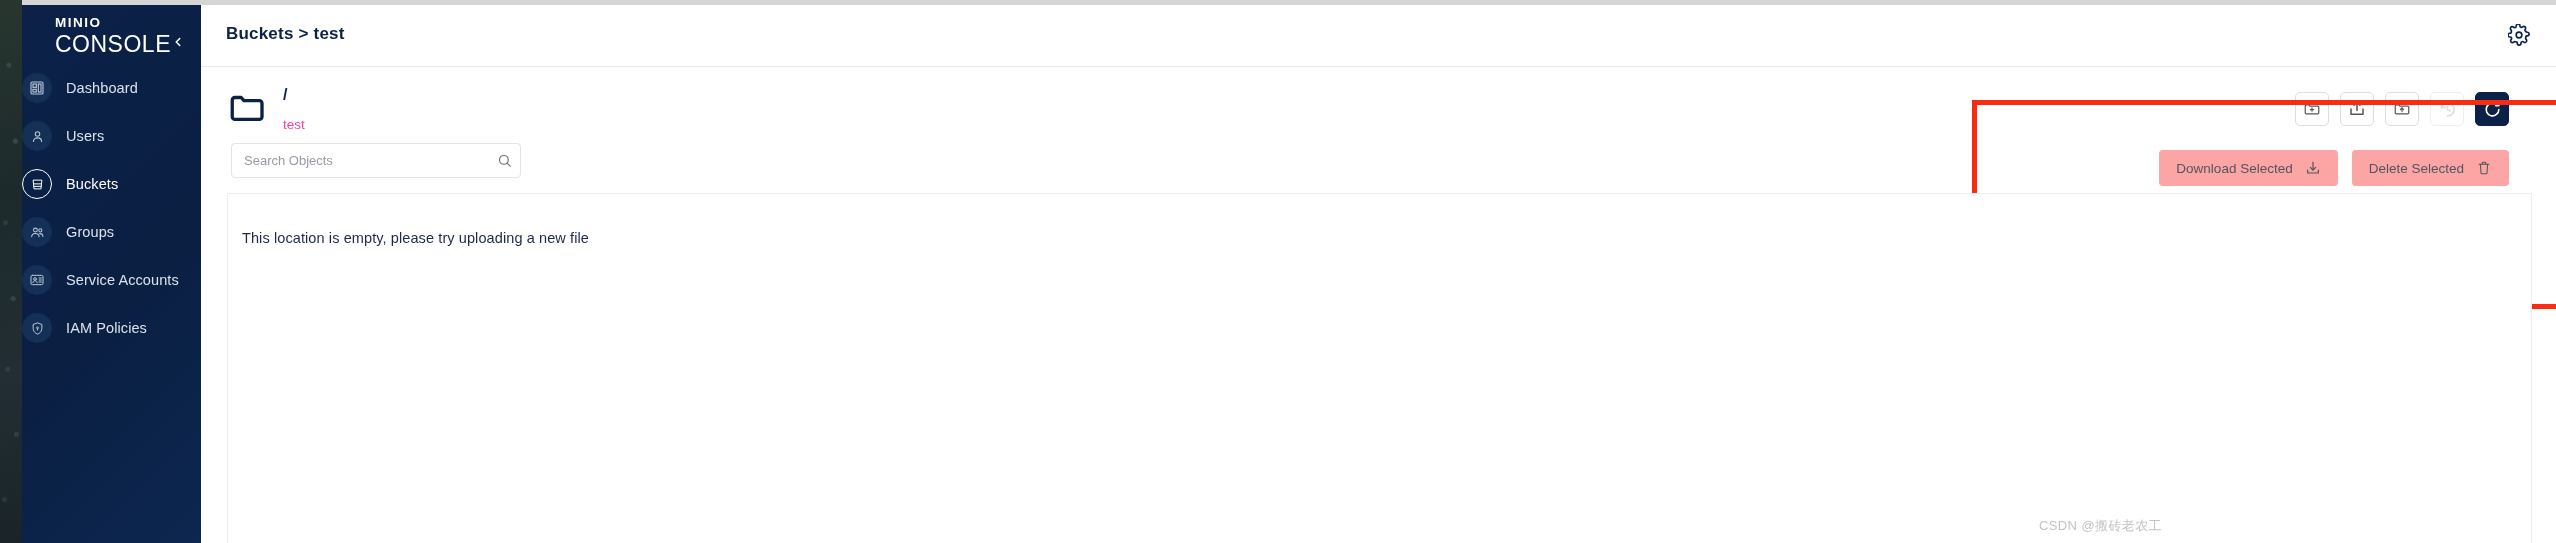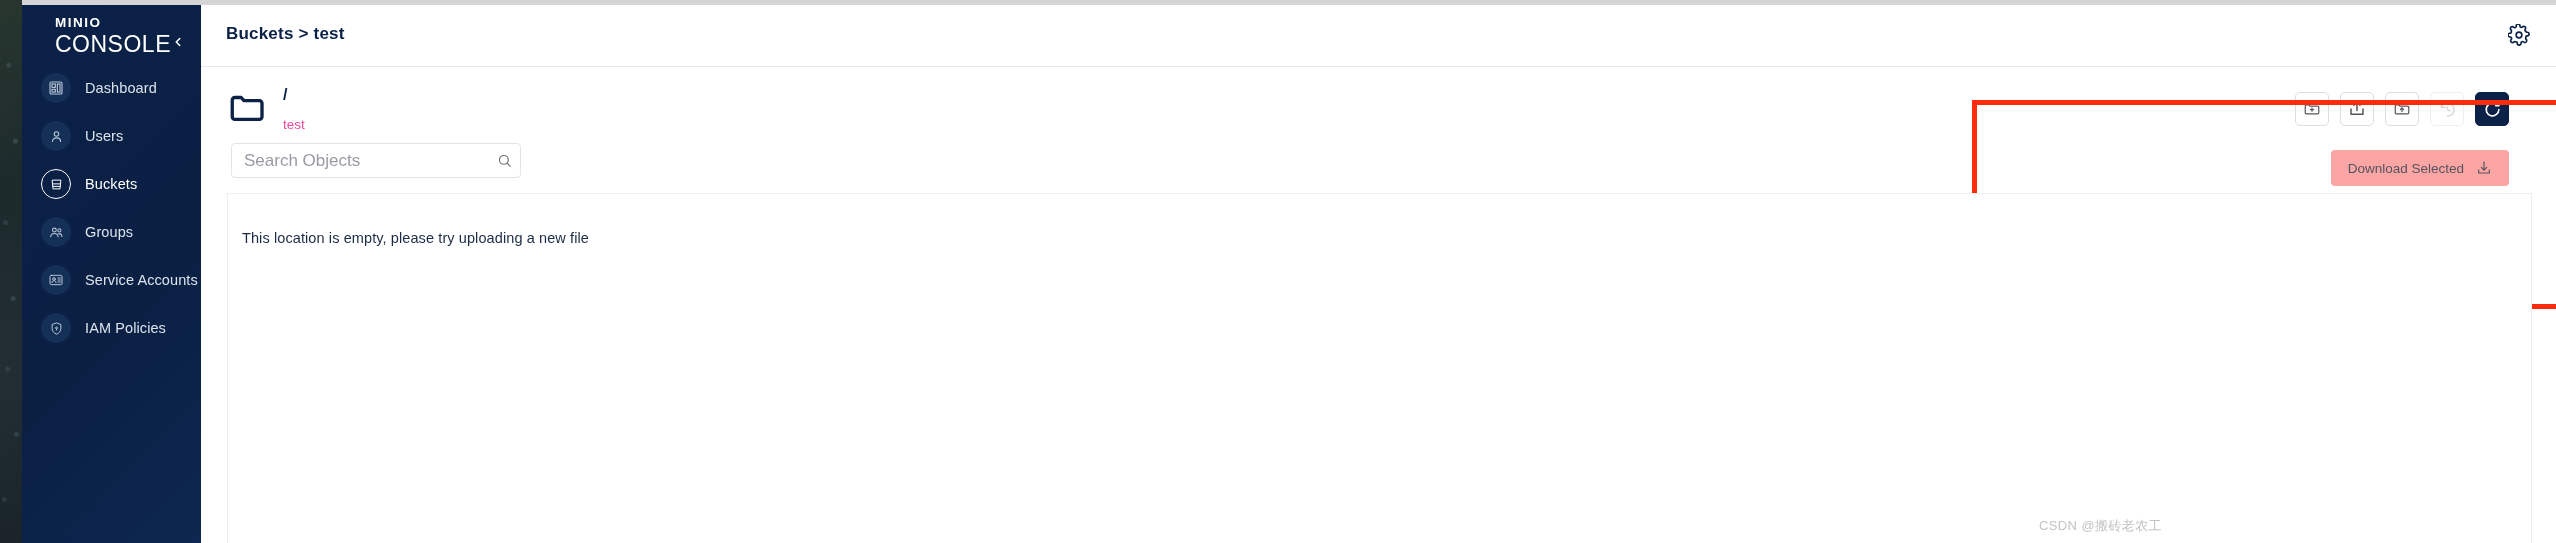--- a/index.html
+++ b/index.html
@@ -49,21 +49,21 @@
   .collapse-btn {
     position: absolute; right: 10px; top: 24px;
     width: 26px; height: 26px;
     display: flex; align-items: center; justify-content: center;
     cursor: pointer; color: #ffffff;
   }
 
   .nav { position: absolute; left: 0; top: 59px; width: 179px; }
   .nav-item {
     display: flex; align-items: center;
-    height: 48px; padding-left: 19px;
+    height: 48px; 
     cursor: pointer; text-decoration: none;
   }
   .nav-icon {
     width: 30px; height: 30px; border-radius: 50%;
     background: #143057;
     display: flex; align-items: center; justify-content: center;
     flex: 0 0 30px;
     color: #b9c7d8;
   }
   .nav-item.active .nav-icon {
@@ -116,21 +116,21 @@
   .search-wrap {
     position: absolute; left: 4px; top: 76px;
     width: 290px; height: 35px;
     border: 1px solid #e4e4e7; border-radius: 4px;
     background: #ffffff;
     display: flex; align-items: center;
   }
   .search-input {
     flex: 1 1 auto; border: none; outline: none;
     font-family: "Liberation Sans", sans-serif;
-    font-size: 17px; color: #3b3b44;
+    font-size: 13px; color: #3b3b44;
     padding: 0 8px 0 12px; background: transparent;
   }
   .search-input::placeholder { color: #9a9aa4; }
   .search-icon-btn {
     width: 32px; height: 33px; display: flex; align-items: center;
     justify-content: center; cursor: pointer; color: #6f6f78;
   }
 
   
   .toolbar-area {
@@ -376,20 +376,30 @@
             <span>Download Selected</span>
             <span class="ico">
               <svg width="16" height="16" viewBox="0 0 24 24" fill="none" stroke="currentColor" stroke-width="1.8" stroke-linecap="round" stroke-linejoin="round">
                 <line x1="12" y1="3.5" x2="12" y2="14.5"></line>
                 <polyline points="8 11 12 15 16 11"></polyline>
                 <path d="M4 15v4.5h16V15"></path>
               </svg>
             </span>
           </button>
 
+          <button class="action-btn">
+            <span>Delete Selected</span>
+            <span class="ico">
+              <svg width="16" height="16" viewBox="0 0 24 24" fill="none" stroke="currentColor" stroke-width="1.6" stroke-linecap="round" stroke-linejoin="round">
+                <polyline points="4.5 6.5 19.5 6.5"></polyline>
+                <path d="M6.6 6.5l.9 13a1.3 1.3 0 001.3 1.2h6.4a1.3 1.3 0 001.3-1.2l.9-13"></path>
+                <path d="M9.4 6.5V4.4a1 1 0 011-1h3.2a1 1 0 011 1v2.1"></path>
+              </svg>
+            </span>
+          </button>
 
         </div>
       </div>
 
       <div class="redbox"></div>
 
     </section>
 
     <section class="empty-panel">
       <div class="empty-msg">This location is empty, please try uploading a new file</div>

